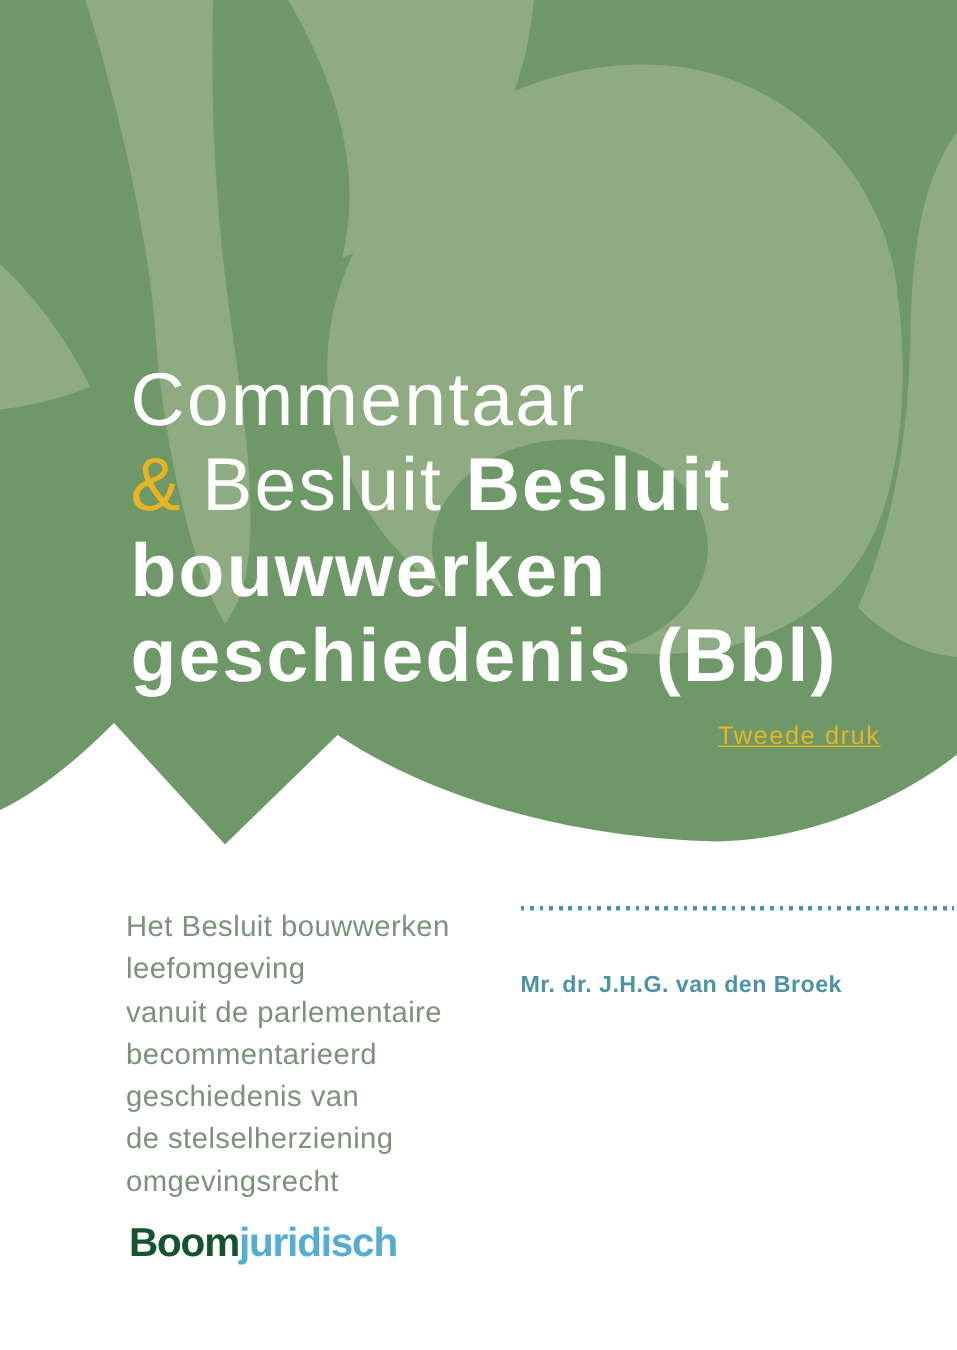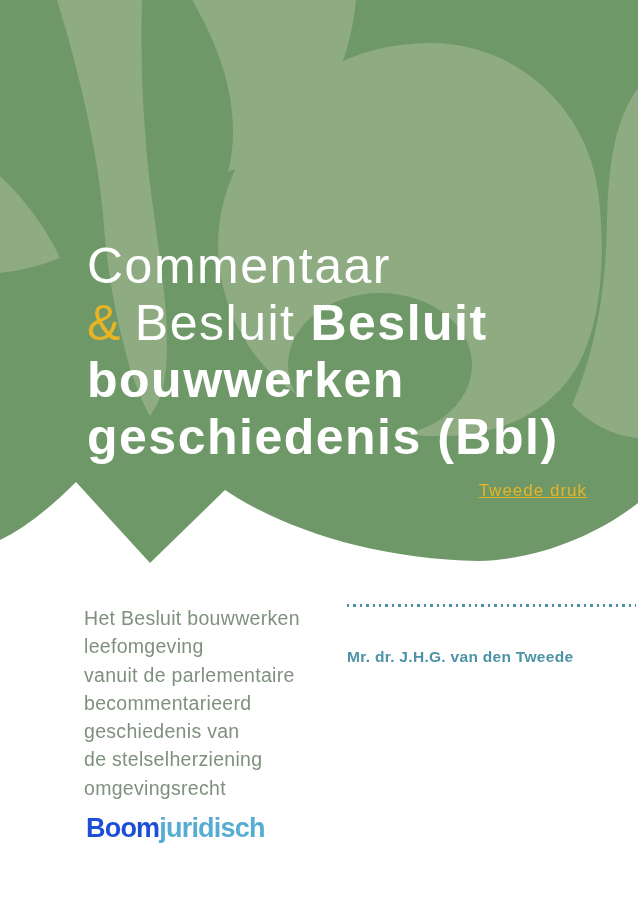--- a/index.html
+++ b/index.html
@@ -45,21 +45,21 @@
     position:absolute;left:347px;top:648px;
     color:#4C93A6;
     font-size:15.5px;font-weight:700;letter-spacing:0.3px;
     white-space:nowrap;
   }
   .logo{
     position:absolute;left:86px;top:813px;
     font-size:27px;font-weight:700;letter-spacing:-0.8px;
     white-space:nowrap;
   }
-  .logo .boom{color:#1d4ed8;}
+  .logo .boom{color:#14532d;}
   .logo .juridisch{color:#56ADD2;margin-top:16px;}
 </style>
 </head>
 <body>
 
 <div class="cover">
 
   <svg class="bg" width="638" height="592" viewBox="0 0 638 592" aria-hidden="true">
     <rect x="0" y="0" width="638" height="592" fill="#6F9868"></rect>
     <g fill="#8EAB82">
@@ -91,19 +91,19 @@
     <div>leefomgeving</div>
     <div>vanuit de parlementaire</div>
     <div>becommentarieerd</div>
     <div>geschiedenis van</div>
     <div>de stelselherziening</div>
     <div>omgevingsrecht</div>
   </div>
 
   <div class="dots"></div>
 
-  <div class="author">Mr. dr. J.H.G. van den Tweede</div>
+  <div class="author">Mr. dr. J.H.G. van den Broek</div>
 
   <div class="logo">
     <span class="boom">Boom</span><span class="juridisch">juridisch</span>
   </div>
 
 </div>
 
 </body></html>

